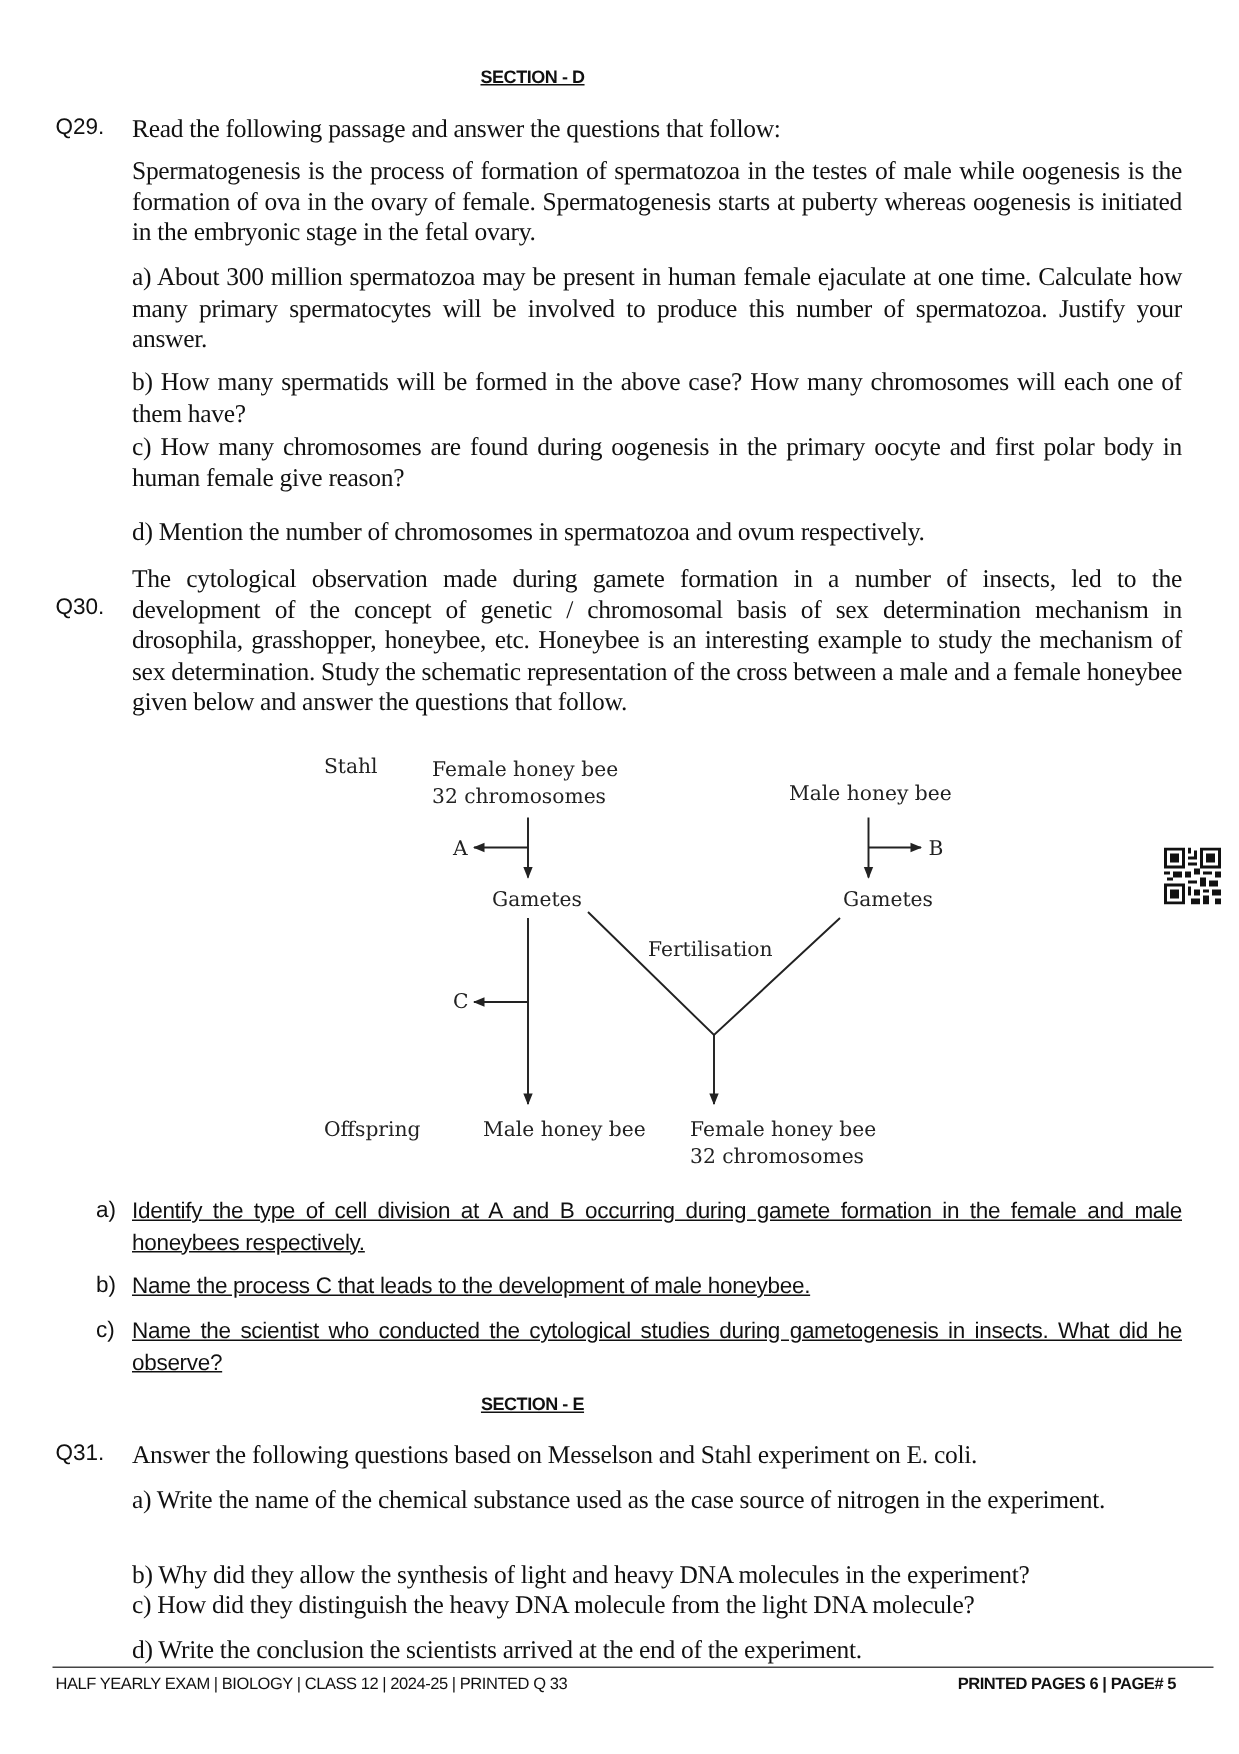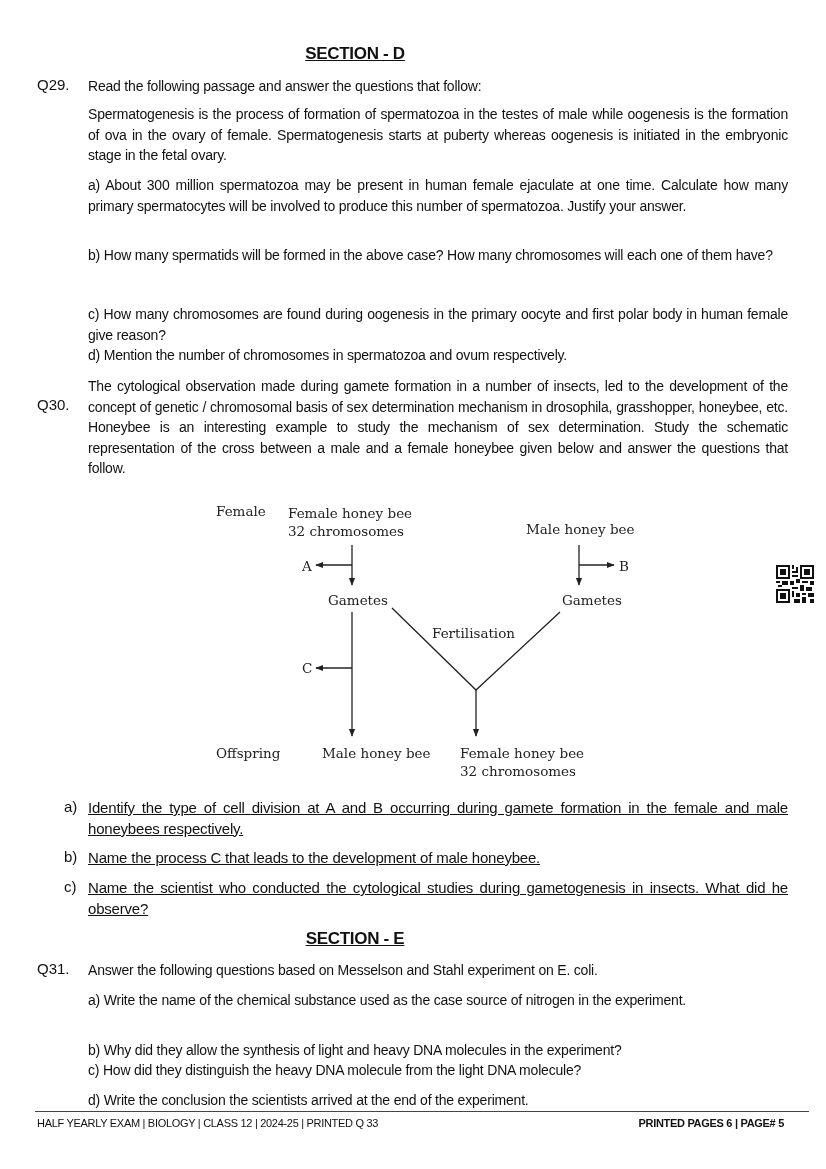--- a/index.html
+++ b/index.html
@@ -1,42 +1,42 @@
 <!DOCTYPE html>
 <html><head>
 <meta charset="utf-8">
 <style>
   html, body { margin: 0; padding: 0; background: #ffffff; }
   body { width: 826px; height: 1169px; position: relative; overflow: hidden;
          font-family: "Liberation Sans", sans-serif; color: #111; }
   .section-title { position: absolute; left: 0; width: 710px; text-align: center;
-         font-weight: bold; font-size: 17px; text-decoration: underline; letter-spacing: -0.3px; }
+         font-weight: bold; font-size: 12px; text-decoration: underline; letter-spacing: -0.3px; }
   .qnum { position: absolute; left: 37px; font-size: 15px; }
-  .para { position: absolute; left: 88px; width: 700px; font-size: 14px; line-height: 20.5px;
-          text-align: justify; letter-spacing: -0.2px; }
+  .para { position: absolute; left: 88px; width: 700px; font-size: 17px; line-height: 20.5px;
+          text-align: justify; letter-spacing: -0.2px; font-family: Liberation Serif, serif; }
   .sub-label { position: absolute; left: 64px; font-size: 15px; }
   .sub-text { position: absolute; left: 88px; width: 700px; font-size: 15px; line-height: 20.5px; text-align: justify; letter-spacing: -0.2px; text-decoration: underline; }
   .diagram { position: absolute; left: 0; top: 0; width: 826px; height: 1169px; pointer-events: none; }
   .dlabel { position: absolute; font-family: "DejaVu Serif", "Liberation Serif", serif; font-size: 13.5px; color: #222; white-space: nowrap; line-height: 18px; }
   .qr { position: absolute; left: 776px; top: 565px; width: 38px; height: 38px; }
   .footer-line { position: absolute; left: 35px; top: 1111px; width: 774px; height: 1px; background: #444; }
   .footer-left { position: absolute; left: 37px; top: 1117px; font-size: 11px; font-weight: normal; letter-spacing: -0.3px; }
   .footer-right { position: absolute; right: 42px; top: 1117px; font-size: 11px; font-weight: bold; letter-spacing: -0.3px; }
 </style>
 </head>
 <body>
 
 <div class="section-title" style="top:44px;">SECTION - D</div>
 
 <div class="qnum" style="top:76px;">Q29.</div>
 <div class="para" style="top:76px;">Read the following passage and answer the questions that follow:</div>
 <div class="para" style="top:104px;">Spermatogenesis is the process of formation of spermatozoa in the testes of male while oogenesis is the formation of ova in the ovary of female. Spermatogenesis starts at puberty whereas oogenesis is initiated in the embryonic stage in the fetal ovary.</div>
 <div class="para" style="top:175px;">a) About 300 million spermatozoa may be present in human female ejaculate at one time. Calculate how many primary spermatocytes will be involved to produce this number of spermatozoa. Justify your answer.</div>
 <div class="para" style="top:245px;">b) How many spermatids will be formed in the above case? How many chromosomes will each one of them have?</div>
-<div class="para" style="top:304px;">c) How many chromosomes are found during oogenesis in the primary oocyte and first polar body in human female give reason?</div>
+<div class="para" style="top:288px;">c) How many chromosomes are found during oogenesis in the primary oocyte and first polar body in human female give reason?</div>
 <div class="para" style="top:345px;">d) Mention the number of chromosomes in spermatozoa and ovum respectively.</div>
 
 <div class="qnum" style="top:396px;">Q30.</div>
 <div class="para" style="top:376px;">The cytological observation made during gamete formation in a number of insects, led to the development of the concept of genetic / chromosomal basis of sex determination mechanism in drosophila, grasshopper, honeybee, etc. Honeybee is an interesting example to study the mechanism of sex determination. Study the schematic representation of the cross between a male and a female honeybee given below and answer the questions that follow.</div>
 
 <div>
   <svg class="diagram" viewBox="0 0 826 1169">
     <defs>
       <marker id="arr" viewBox="0 0 10 10" refX="9" refY="5" markerWidth="6" markerHeight="6" orient="auto">
         <path d="M0,1 L10,5 L0,9 z" fill="#222"></path>
@@ -50,21 +50,21 @@
       <line x1="579" y1="545" x2="579" y2="585" marker-end="url(#arr)"></line>
       <line x1="579" y1="565" x2="614" y2="565" marker-end="url(#arr)"></line>
 
       <line x1="352" y1="612" x2="352" y2="736" marker-end="url(#arr)"></line>
       <line x1="352" y1="668" x2="316" y2="668" marker-end="url(#arr)"></line>
 
       <polyline points="392,608 476,690 560,612"></polyline>
       <line x1="476" y1="690" x2="476" y2="736" marker-end="url(#arr)"></line>
     </g>
   </svg>
-  <div class="dlabel" style="left:216px; top:502px;">Female</div>
+  <div class="dlabel" style="left:216px; top:502px;">Stahl</div>
   <div class="dlabel" style="left:288px; top:504px;">Female honey bee</div>
   <div class="dlabel" style="left:288px; top:522px;">32 chromosomes</div>
   <div class="dlabel" style="left:526px; top:520px;">Male honey bee</div>
   <div class="dlabel" style="left:302px; top:557px;">A</div>
   <div class="dlabel" style="left:619px; top:557px;">B</div>
   <div class="dlabel" style="left:328px; top:591px;">Gametes</div>
   <div class="dlabel" style="left:562px; top:591px;">Gametes</div>
   <div class="dlabel" style="left:432px; top:624px;">Fertilisation</div>
   <div class="dlabel" style="left:302px; top:659px;">C</div>
   <div class="dlabel" style="left:216px; top:744px;">Offspring</div>

